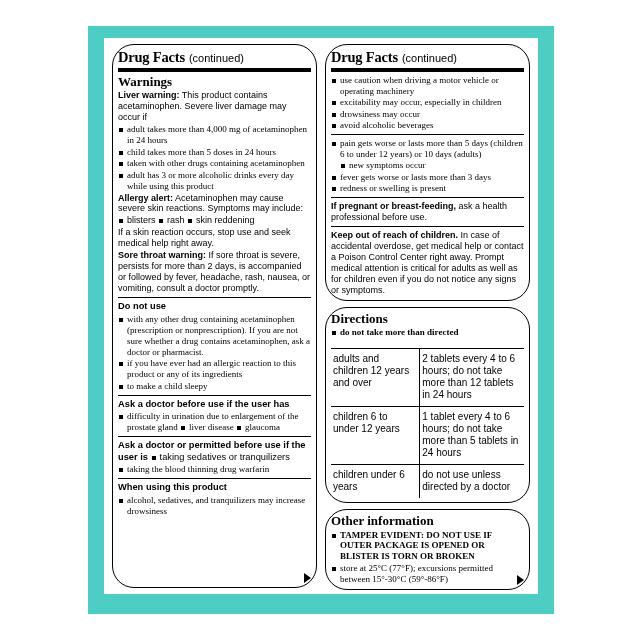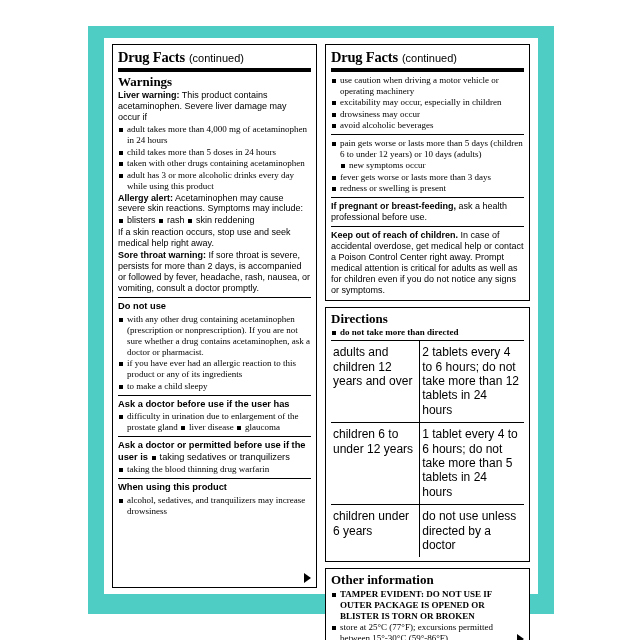--- a/index.html
+++ b/index.html
@@ -136,42 +136,42 @@
     width: 4px;
     height: 4px;
     background: #000;
   }
   .p { font-size: 9px; line-height: 1.22; margin: 1px 0 0 0; }
 
   
   .dirtable {
     width: 100%;
     border-collapse: collapse;
-    margin-top: 2px;
-    font-size: 12px;
+    margin-top: 10px;
+    font-size: 10px;
     line-height: 1.2;
   }
   .dirtable td {
     border-top: 1px solid #000;
     padding: 4px 4px 5px 2px;
     vertical-align: top;
   }
   .dirtable tr:first-child td { border-top: 1.3px solid #000; }
   .dirtable td.c1 { width: 46%; border-right: 1px solid #000; }
 
   .arrow {
     position: absolute;
     right: 5px;
     bottom: 4px;
     width: 0; height: 0;
     border-top: 5px solid transparent;
     border-bottom: 5px solid transparent;
     border-left: 7px solid #000;
   }
-  .panel { position: relative; }
+  .panel { position: relative; border-radius: 22px; }
 </style>
 </head>
 <body>
 
 <div id="page">
   <div class="package"></div>
   <div class="label-sheet"></div>
 
   <div class="columns">
 

